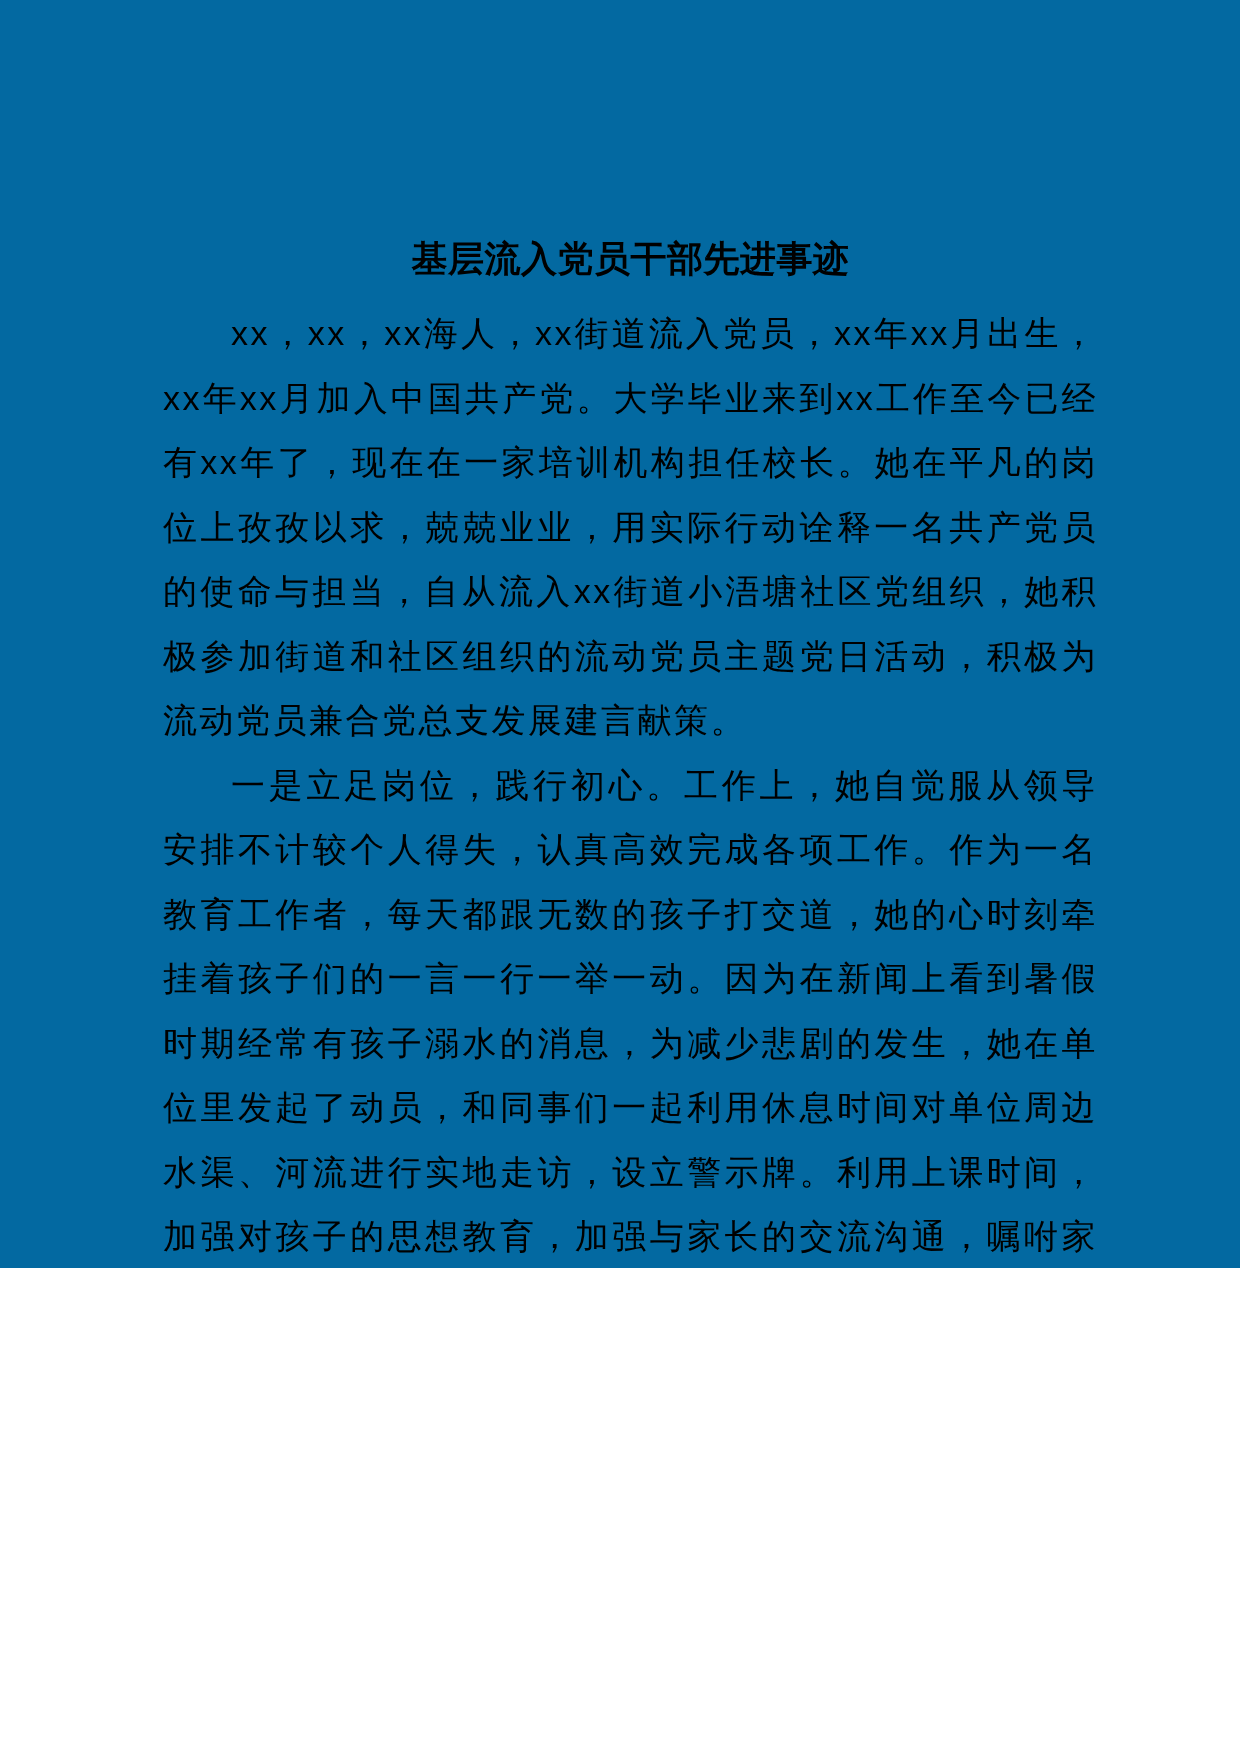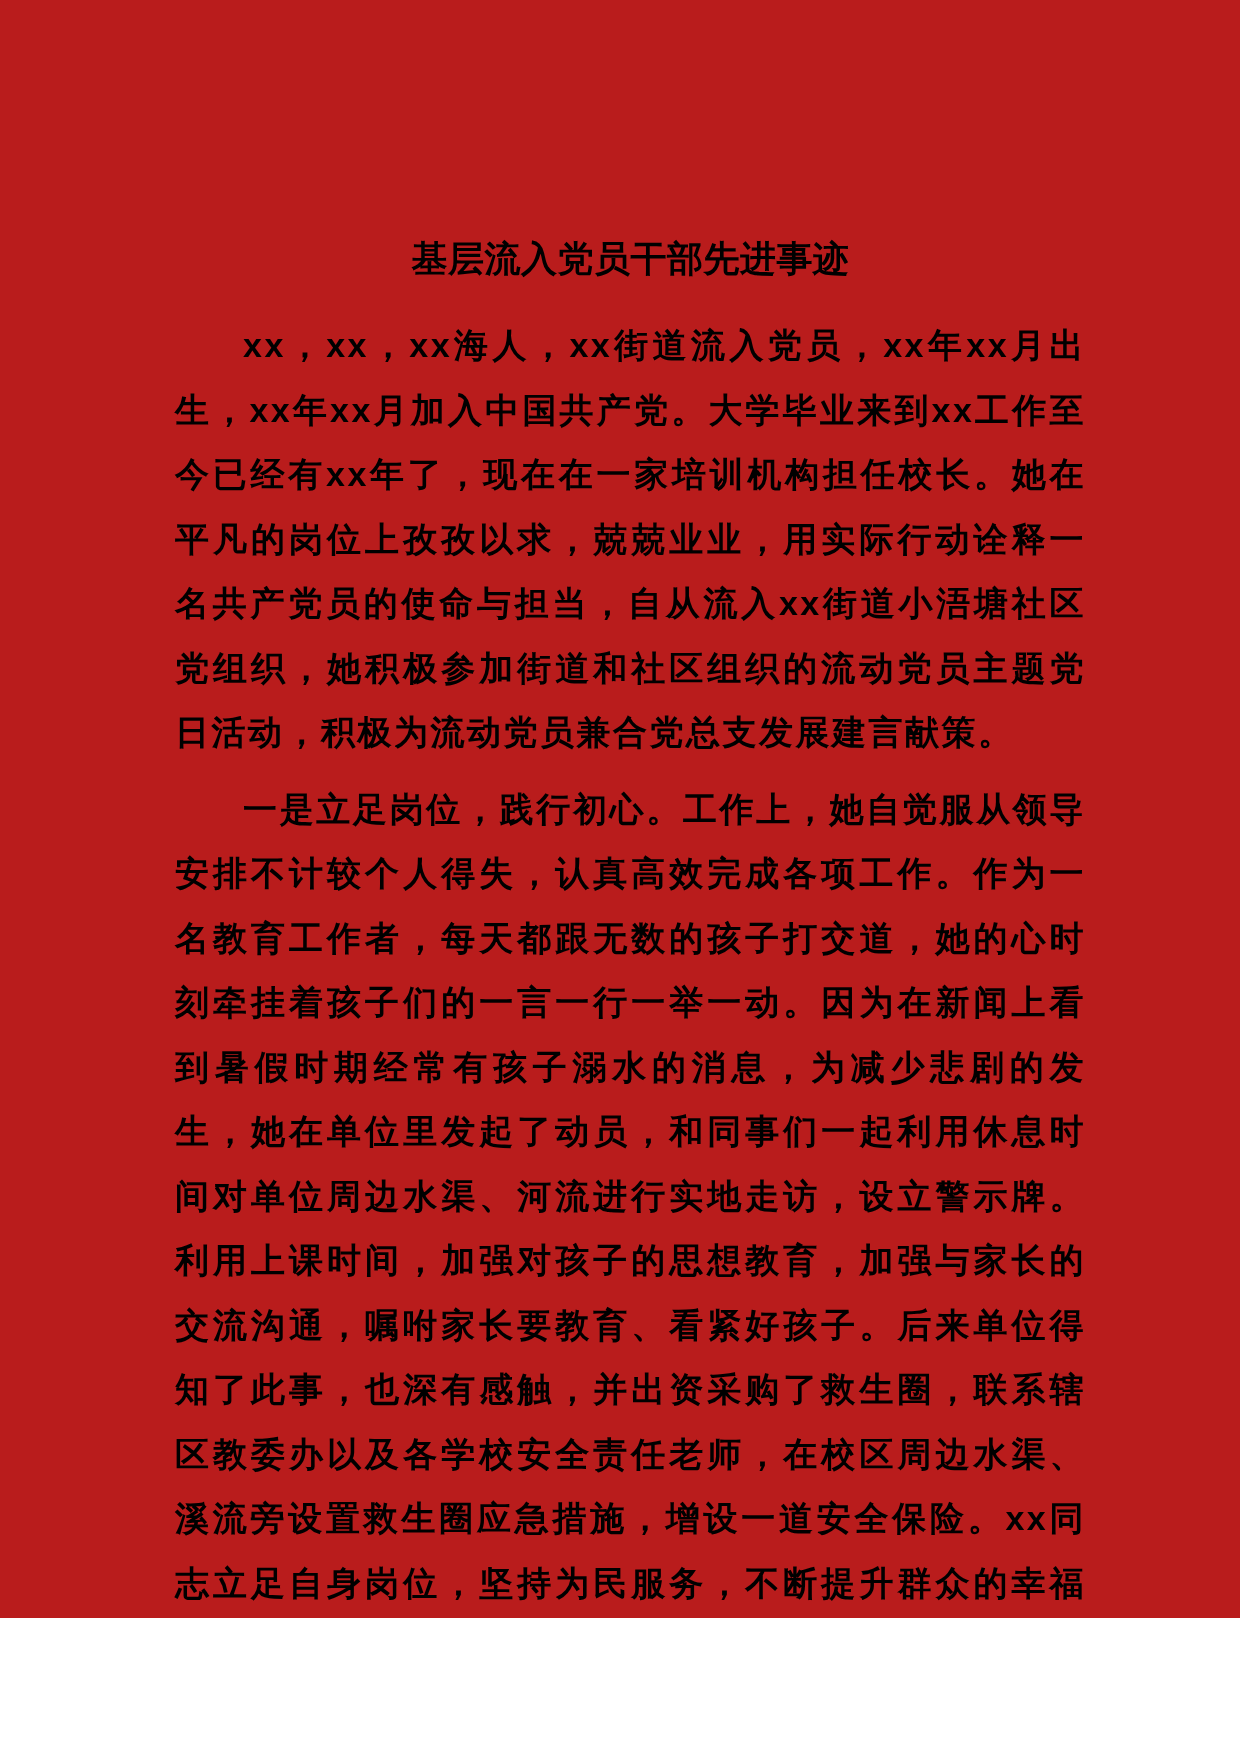--- a/index.html
+++ b/index.html
@@ -3,22 +3,22 @@
 <meta charset="utf-8">
 <style>
   html, body {
     margin: 0;
     padding: 0;
     background: #ffffff;
   }
   .page {
     position: relative;
     width: 1240px;
-    height: 1618px;
-    background: #b91c1c;
+    height: 1268px;
+    background: #0369a1;
     color: #000000;
     overflow: hidden;
     font-family: "Liberation Sans", sans-serif;
   }
   .doc-title {
     position: absolute;
     top: 234px;
     left: 163px;
     width: 935px;
     margin: 0;
@@ -36,24 +36,23 @@
     width: 935px;
     font-size: 34px;
     line-height: 64.5px;
     letter-spacing: 2.5px;
     text-align: justify;
     text-justify: inter-ideograph;
     word-break: break-all;
     font-family: "Liberation Sans", sans-serif;
   }
   .doc-body p {
-    margin: 12px;
+    margin: 0;
     padding: 0;
     text-indent: 2em;
-    font-weight: bold;
   }
   .page-footer {
     position: absolute;
     top: 1620px;
     right: 222px;
     font-size: 28px;
     line-height: 30px;
     letter-spacing: 2px;
     color: #000000;
     font-family: "Liberation Serif", serif;

